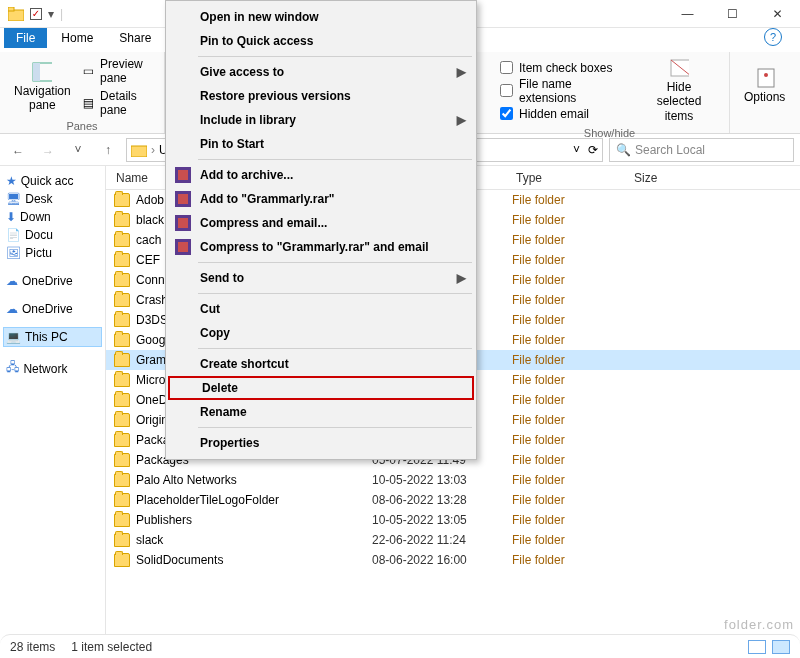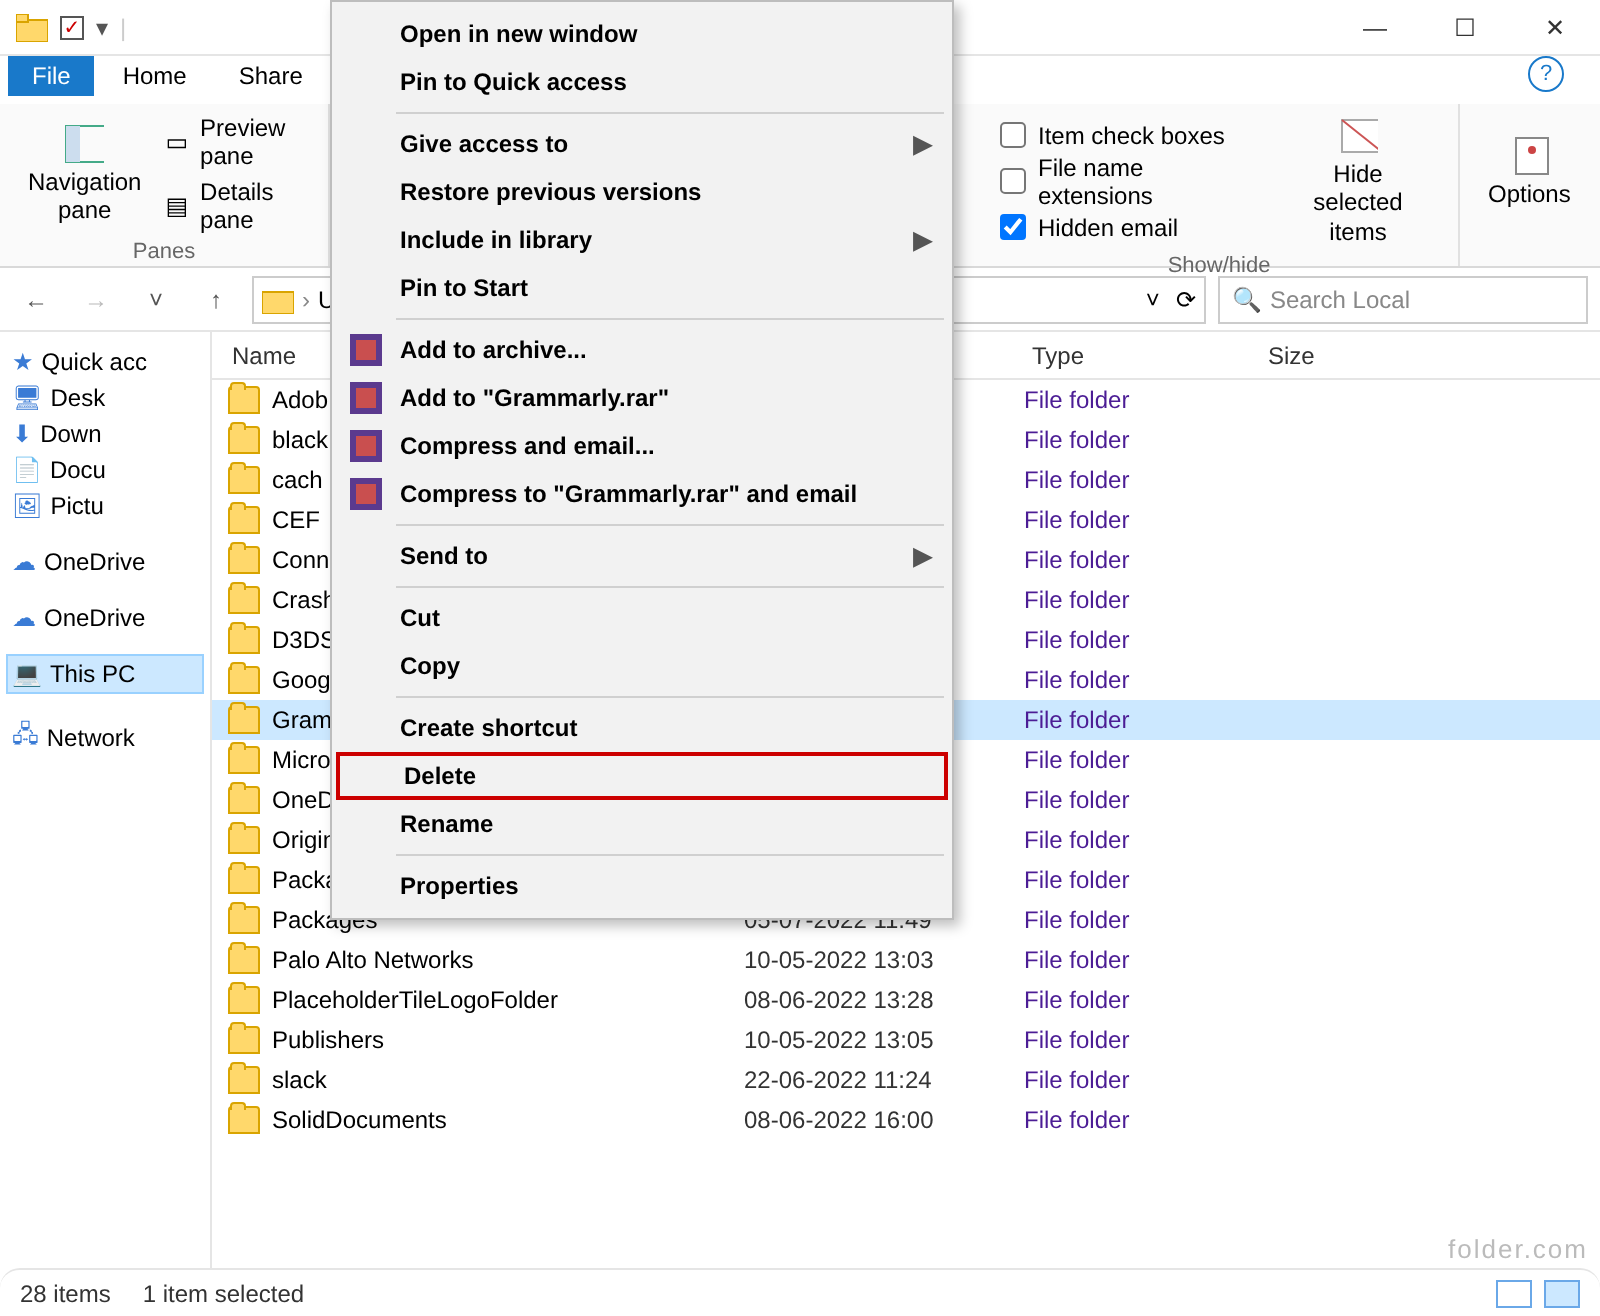--- a/index.html
+++ b/index.html
@@ -32,21 +32,21 @@
 .listhdr { height:24px; display:flex; align-items:center; border-bottom:1px solid #e5e5e5; color:#333; }
 .listhdr div { padding:0 10px; }
 .col-name { width:260px; } .col-date { width:140px; } .col-type { width:118px; } .col-size { width:90px; }
 .rows { overflow:hidden; }
 .row { display:flex; align-items:center; height:20px; }
 .row .fic { width:16px; height:14px; background:#ffd86b; border:1px solid #d9a400; border-radius:2px 2px 0 0; margin:0 6px 0 8px; position:relative; }
 .row .fic:before { content:""; position:absolute; top:-3px; left:0; width:6px; height:3px; background:#ffd86b; border:1px solid #d9a400; border-bottom:none; border-radius:2px 2px 0 0; }
 .row.sel { background:#cce8ff; }
 .row .nm { width:236px; overflow:hidden; white-space:nowrap; }
 .row .dt { width:140px; color:#333; }
-.row .tp { width:118px; color:#4c1d95; }
+.row .tp { width:118px; color:#a16207; }
 .ctx { position:absolute; left:165px; top:0; width:312px; background:#f2f2f2; border:1px solid #bdbdbd; box-shadow:3px 3px 6px rgba(0,0,0,.25); padding:4px 2px; z-index:10;font-weight:bold; }
 .ctx .mi { display:flex; align-items:center; height:24px; padding:0 8px 0 32px; position:relative; }
 .ctx .sep { height:1px; background:#d0d0d0; margin:3px 2px 3px 30px; }
 .ctx .arr { margin-left:auto; color:#555; }
 .ctx .mico { position:absolute; left:6px; width:18px; height:18px; display:flex; align-items:center; justify-content:center; }
 .delbox { border:2px solid #c00; }
 .status { position:absolute; bottom:0; left:0; right:0; height:24px; border-top:1px solid #e5e5e5; display:flex; align-items:center; padding:0 10px; gap:16px; color:#333; background:#fff;border-radius:10px; }
 .viewicons { margin-left:auto; display:flex; gap:6px; }
 .viewicons div { width:18px; height:14px; border:1px solid #6aa8e8; }
 .watermark { position:absolute; right:6px; bottom:26px; color:#bbb; font-size:13px; letter-spacing:1px; }

